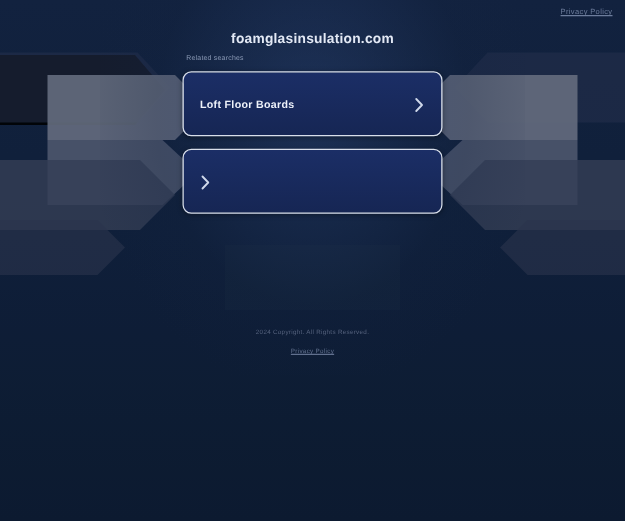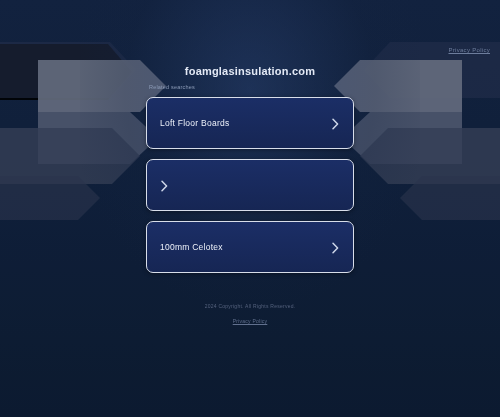--- a/index.html
+++ b/index.html
@@ -39,21 +39,20 @@
     z-index: 0;
     pointer-events: none;
   }
 
   
   #page {
     position: relative;
     z-index: 2;
     width: 500px;
     height: 368px;
-    margin-top: 40px;
   }
 
   #privacy-top-link {
     position: absolute;
     top: 7px;
     right: 10px;
     font-size: 6px;
     letter-spacing: 0.3px;
     color: #6d7d9c;
     text-decoration: underline;
@@ -103,21 +102,21 @@
     box-shadow: 0 1px 4px rgba(0,0,0,0.35);
     display: flex;
     align-items: center;
     padding: 0 13px;
     cursor: pointer;
   }
 
   .result-label {
     flex: 1 1 auto;
     font-size: 8.5px;
-    font-weight: 400;
+    font-weight: 700;
     letter-spacing: 0.25px;
     color: #eef2fa;
     filter: blur(0.35px);
     white-space: nowrap;
   }
 
   .chevron-icon {
     flex: 0 0 auto;
     width: 9px;
     height: 11px;
@@ -214,28 +213,20 @@
     </div>
 
     <div class="result-button">
       <span class="chevron-icon">
         <svg viewBox="0 0 9 12" width="9" height="12">
           <path d="M2 1.2 L6.6 6 L2 10.8" fill="none" stroke="#cfd8ea" stroke-width="1.5" stroke-linecap="round" stroke-linejoin="round"></path>
         </svg>
       </span>
     </div>
 
-    <div class="result-button">
-      <span class="result-label">100mm Celotex</span>
-      <span class="chevron-icon">
-        <svg viewBox="0 0 9 12" width="9" height="12">
-          <path d="M2 1.2 L6.6 6 L2 10.8" fill="none" stroke="#cfd8ea" stroke-width="1.5" stroke-linecap="round" stroke-linejoin="round"></path>
-        </svg>
-      </span>
-    </div>
 
   </div>
 
   <div id="footer">
     <div id="footer-copyright">2024 Copyright. All Rights Reserved.</div>
     <a id="footer-privacy-link">Privacy Policy</a>
   </div>
 
 </div>
 

